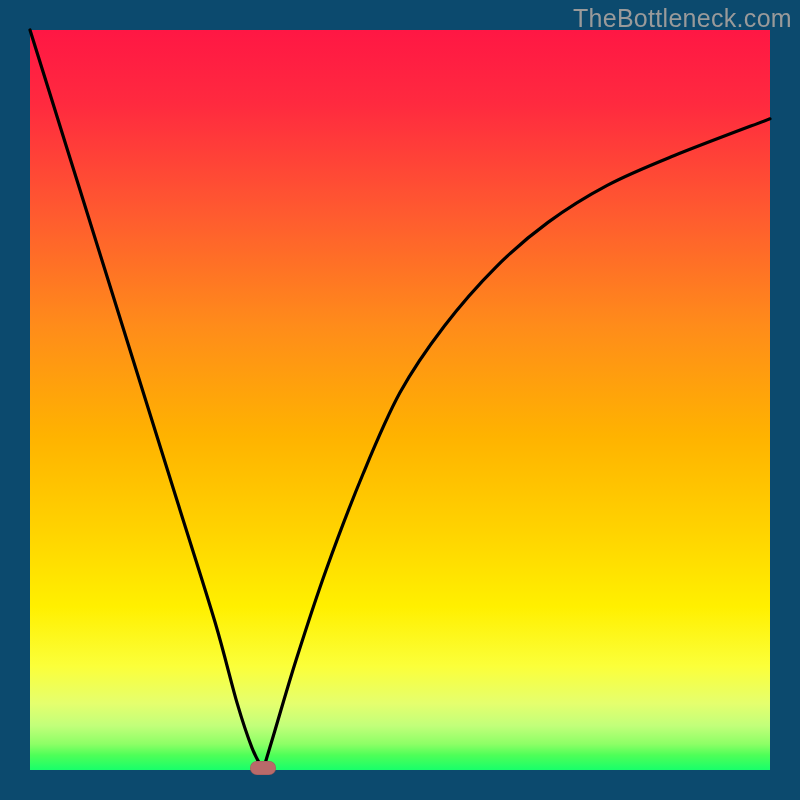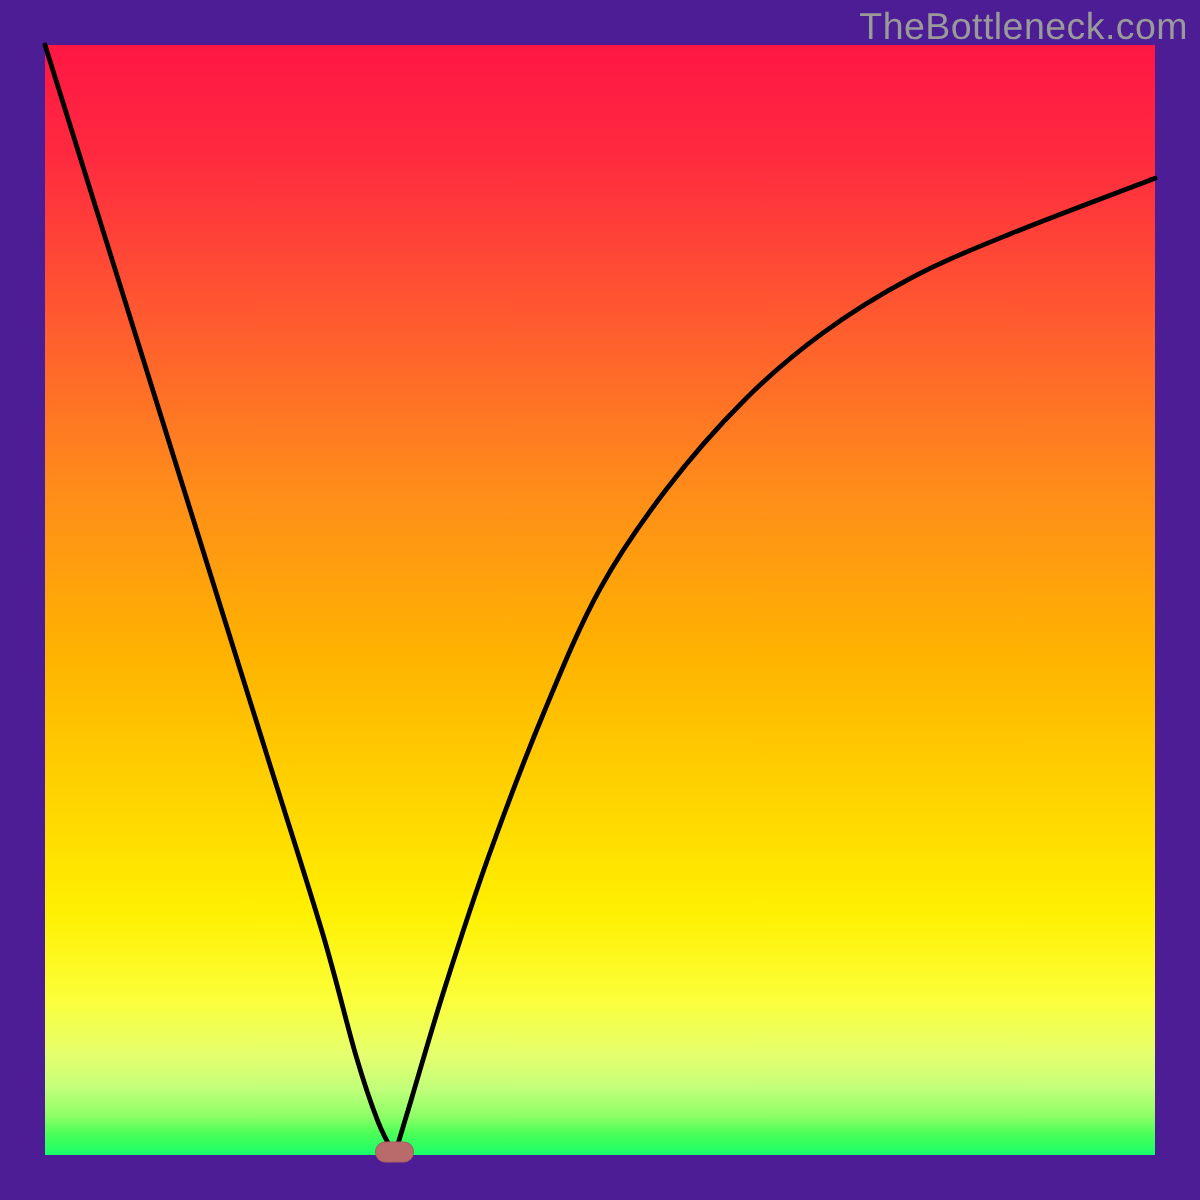--- a/index.html
+++ b/index.html
@@ -10,21 +10,21 @@
     overflow: hidden;
     background: #000;
     font-family: Arial, Helvetica, sans-serif;
   }
   .frame {
     position: absolute;
     top: 0;
     left: 0;
     width: 800px;
     height: 800px;
-    background: #4c1d95;
+    background: #0c4a6e;
   }
   .plot-area {
     position: absolute;
     
     top: 30px;
     left: 30px;
     width: 740px;
     height: 740px;
     background: linear-gradient(
       to bottom,

